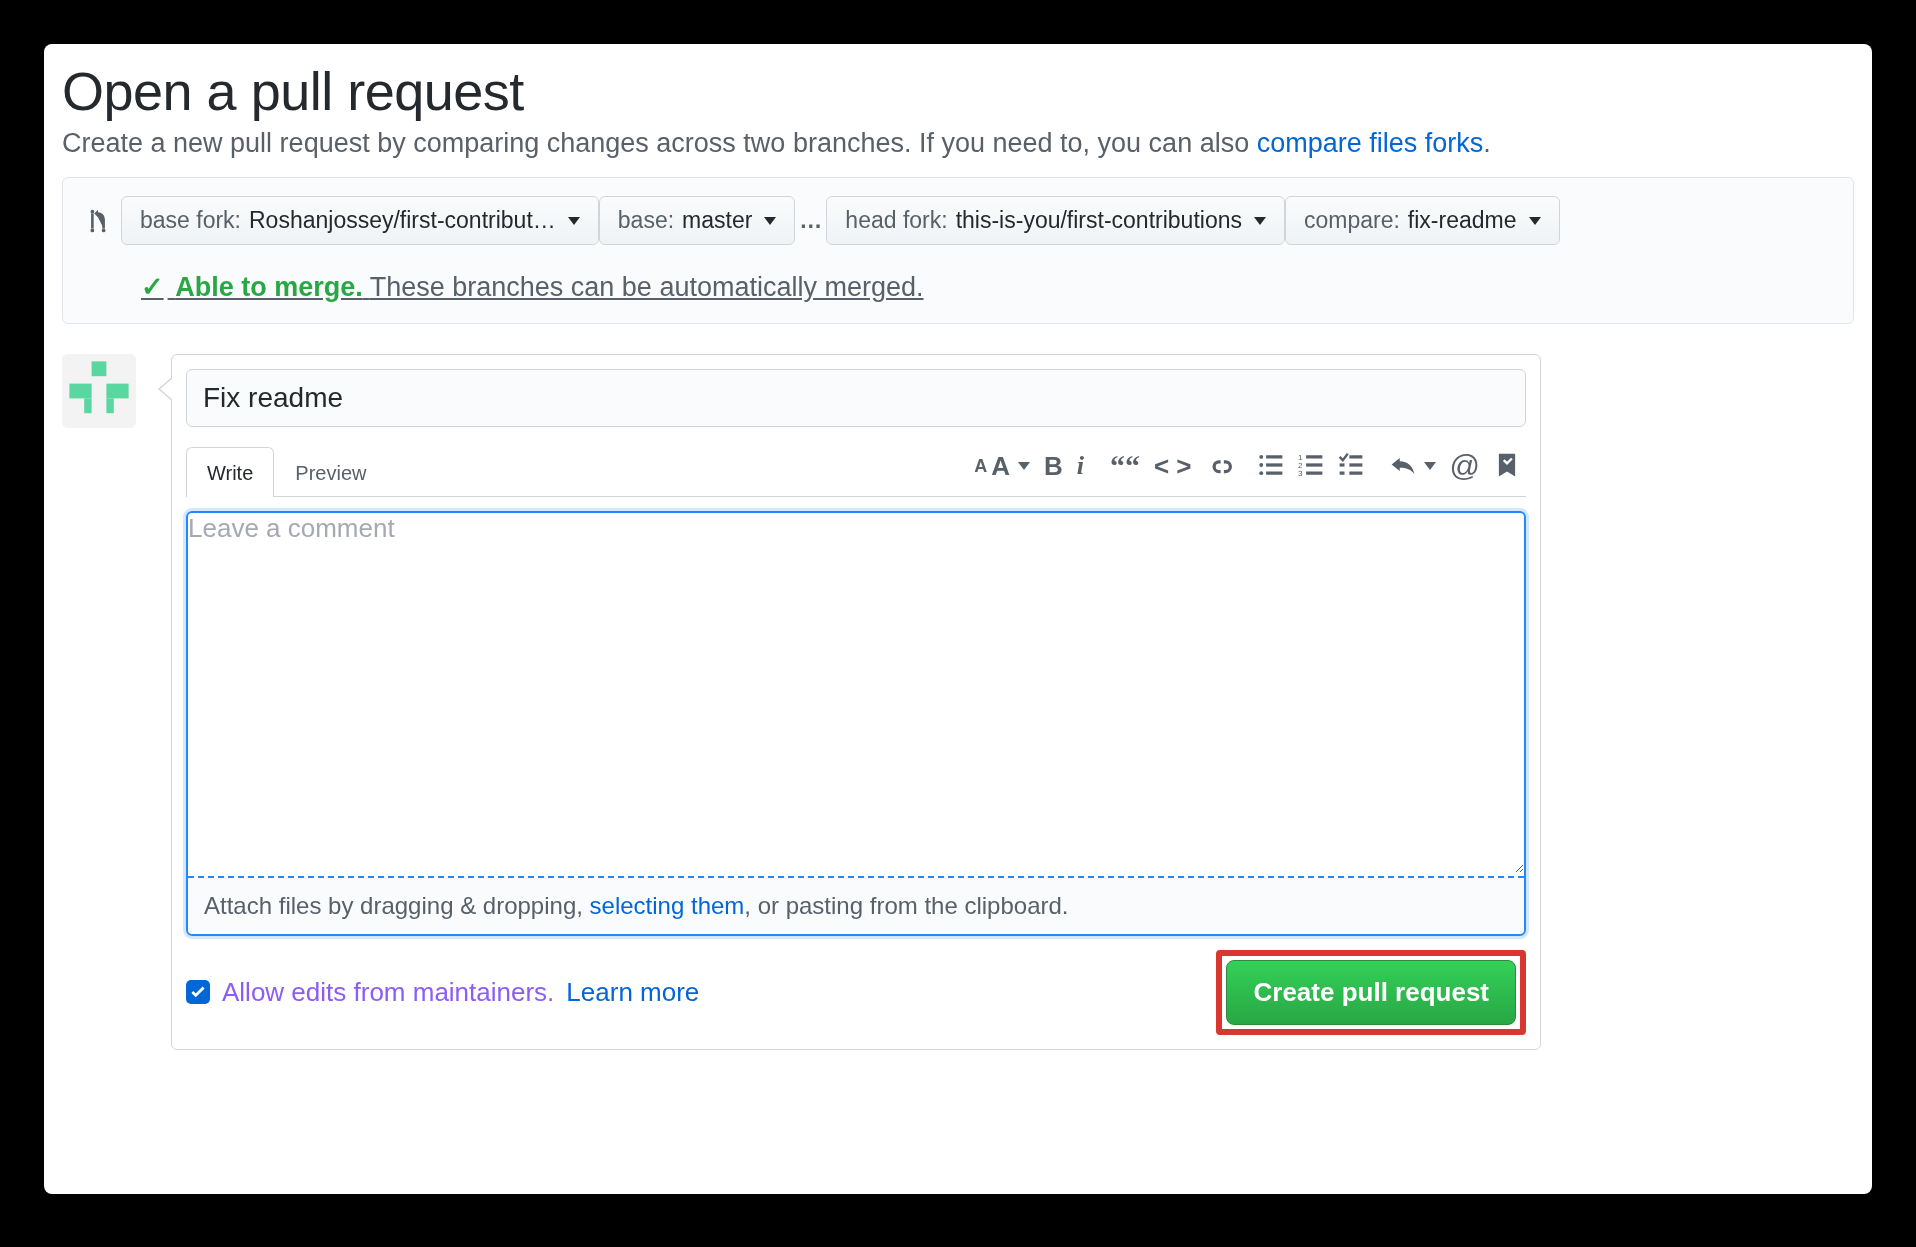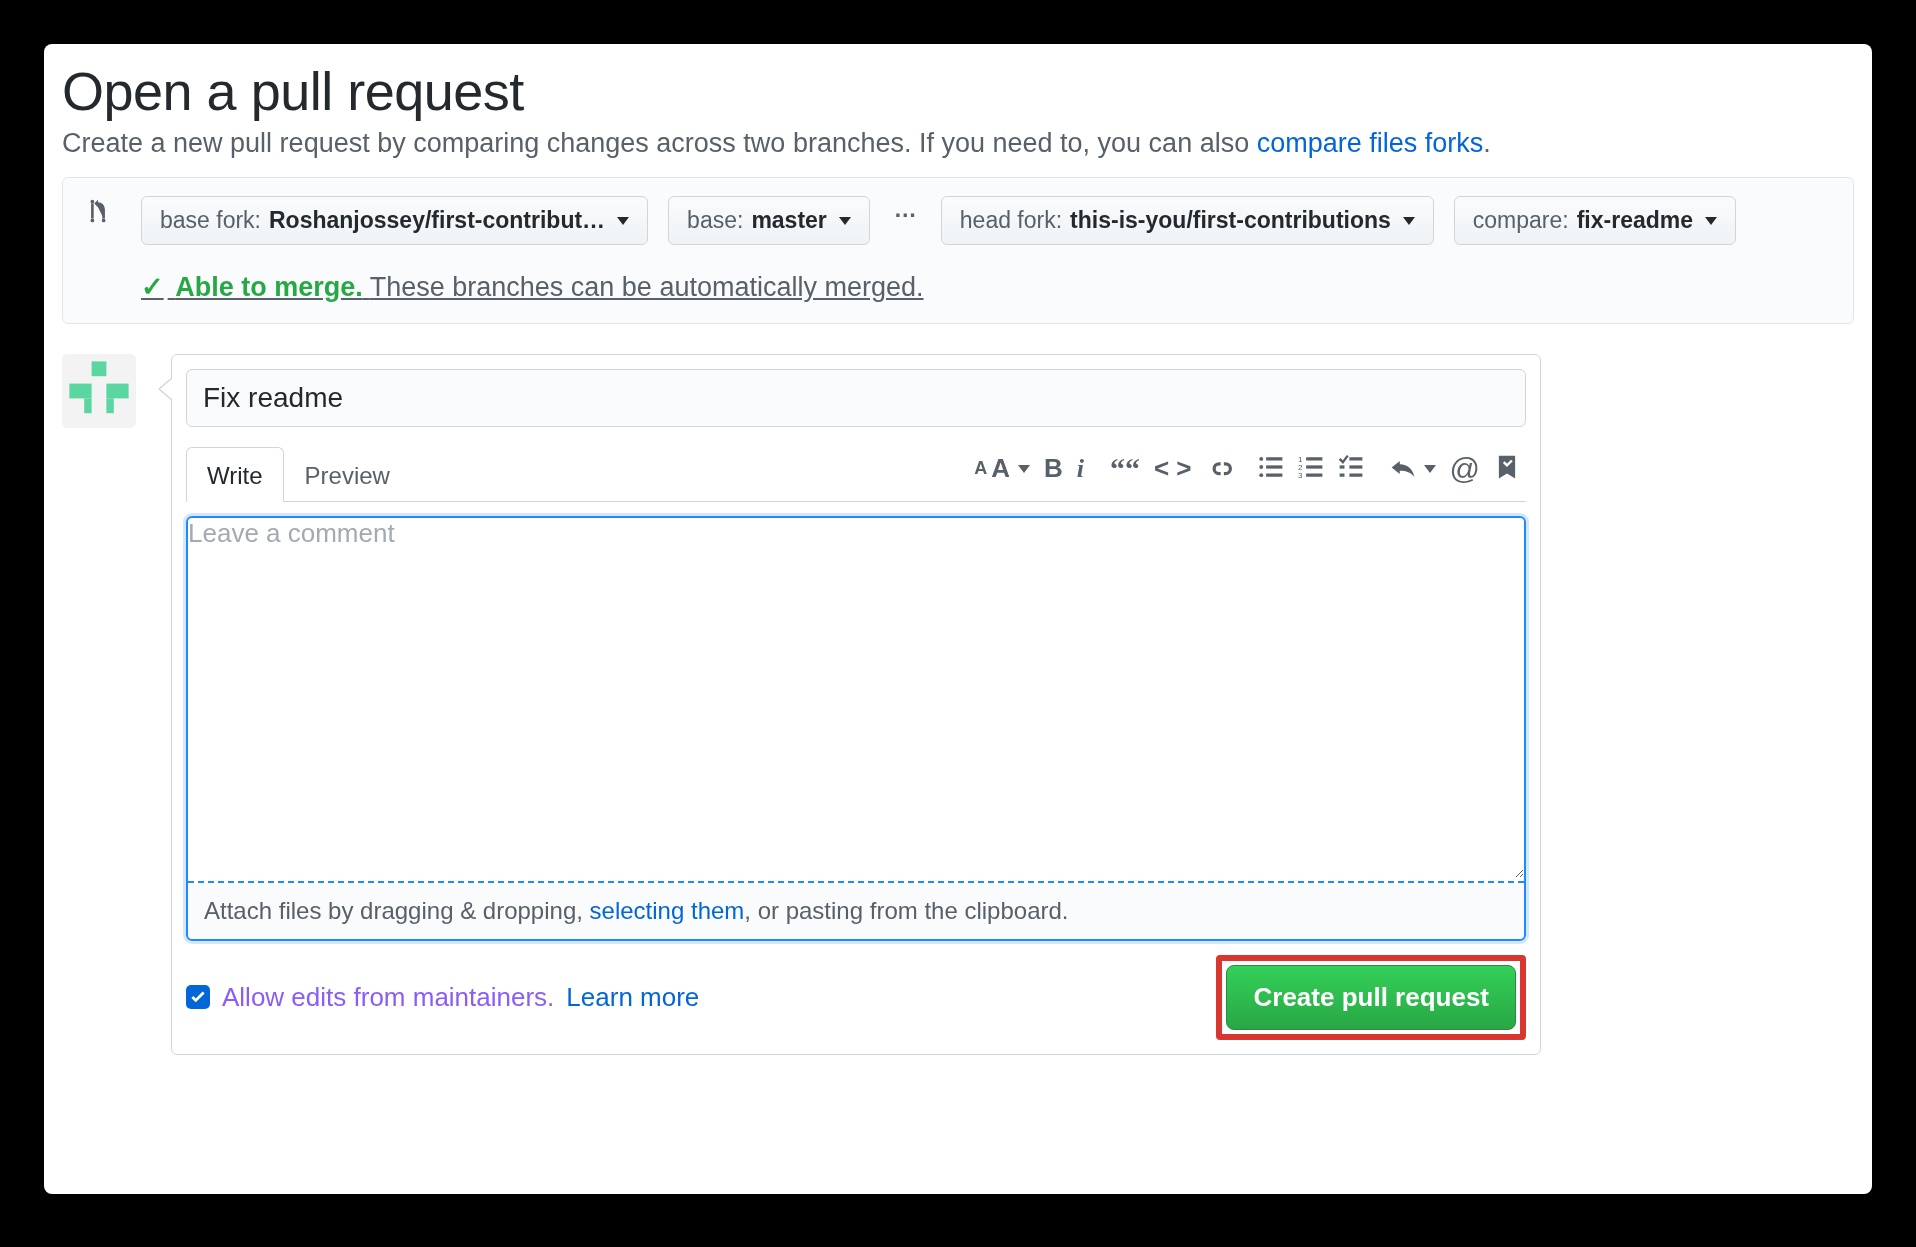--- a/index.html
+++ b/index.html
@@ -36,43 +36,43 @@
   .subtitle a { color: #0366d6; text-decoration: none; }
 
   .compare-box {
     border: 1.5px solid #e1e4e8;
     border-radius: 6px;
     background: #fafbfc;
     padding: 18px 20px 20px 20px;
   }
   .compare-row {
     display: flex;
-    align-items: flex-start;
-    gap: 20px;
+    align-items: center;
+    gap: 0;
   }
   .compare-icon {
     color: #586069;
     margin-right: 8px;
     display:flex;
     align-items:center;
   }
   .select-btn {
     background: linear-gradient(#fafbfc, #eff3f6);
     border: 1.5px solid #d1d5da;
     border-radius: 6px;
     padding: 10px 18px;
     font-size: 23px;
     color: #586069;
     cursor: pointer;
     display: flex;
     align-items: center;
     gap: 8px;
     white-space: nowrap;
   }
-  .select-btn .strong { color: #24292e; font-weight: 700; }
+  .select-btn .strong { color: #24292e; font-weight: 400; }
   .caret {
     display: inline-block;
     width: 0; height: 0;
     border-left: 6px solid transparent;
     border-right: 6px solid transparent;
     border-top: 8px solid #24292e;
     margin-left: 4px;
     vertical-align: middle;
   }
   .ellipsis {
@@ -145,21 +145,21 @@
   }
 
   .tabbar {
     display: flex;
     align-items: center;
     margin: 20px 14px 0 14px;
     border-bottom: 1.5px solid #d1d5da;
   }
   .tab {
     padding: 14px 20px 12px 20px;
-    font-size: 24px;
+    font-size: 20px;
     color: #586069;
     cursor: pointer;
     border: 1.5px solid transparent;
     border-bottom: none;
     margin-bottom: -1.5px;
     border-radius: 6px 6px 0 0;
   }
   .tab.active {
     background: #fff;
     border-color: #d1d5da;

